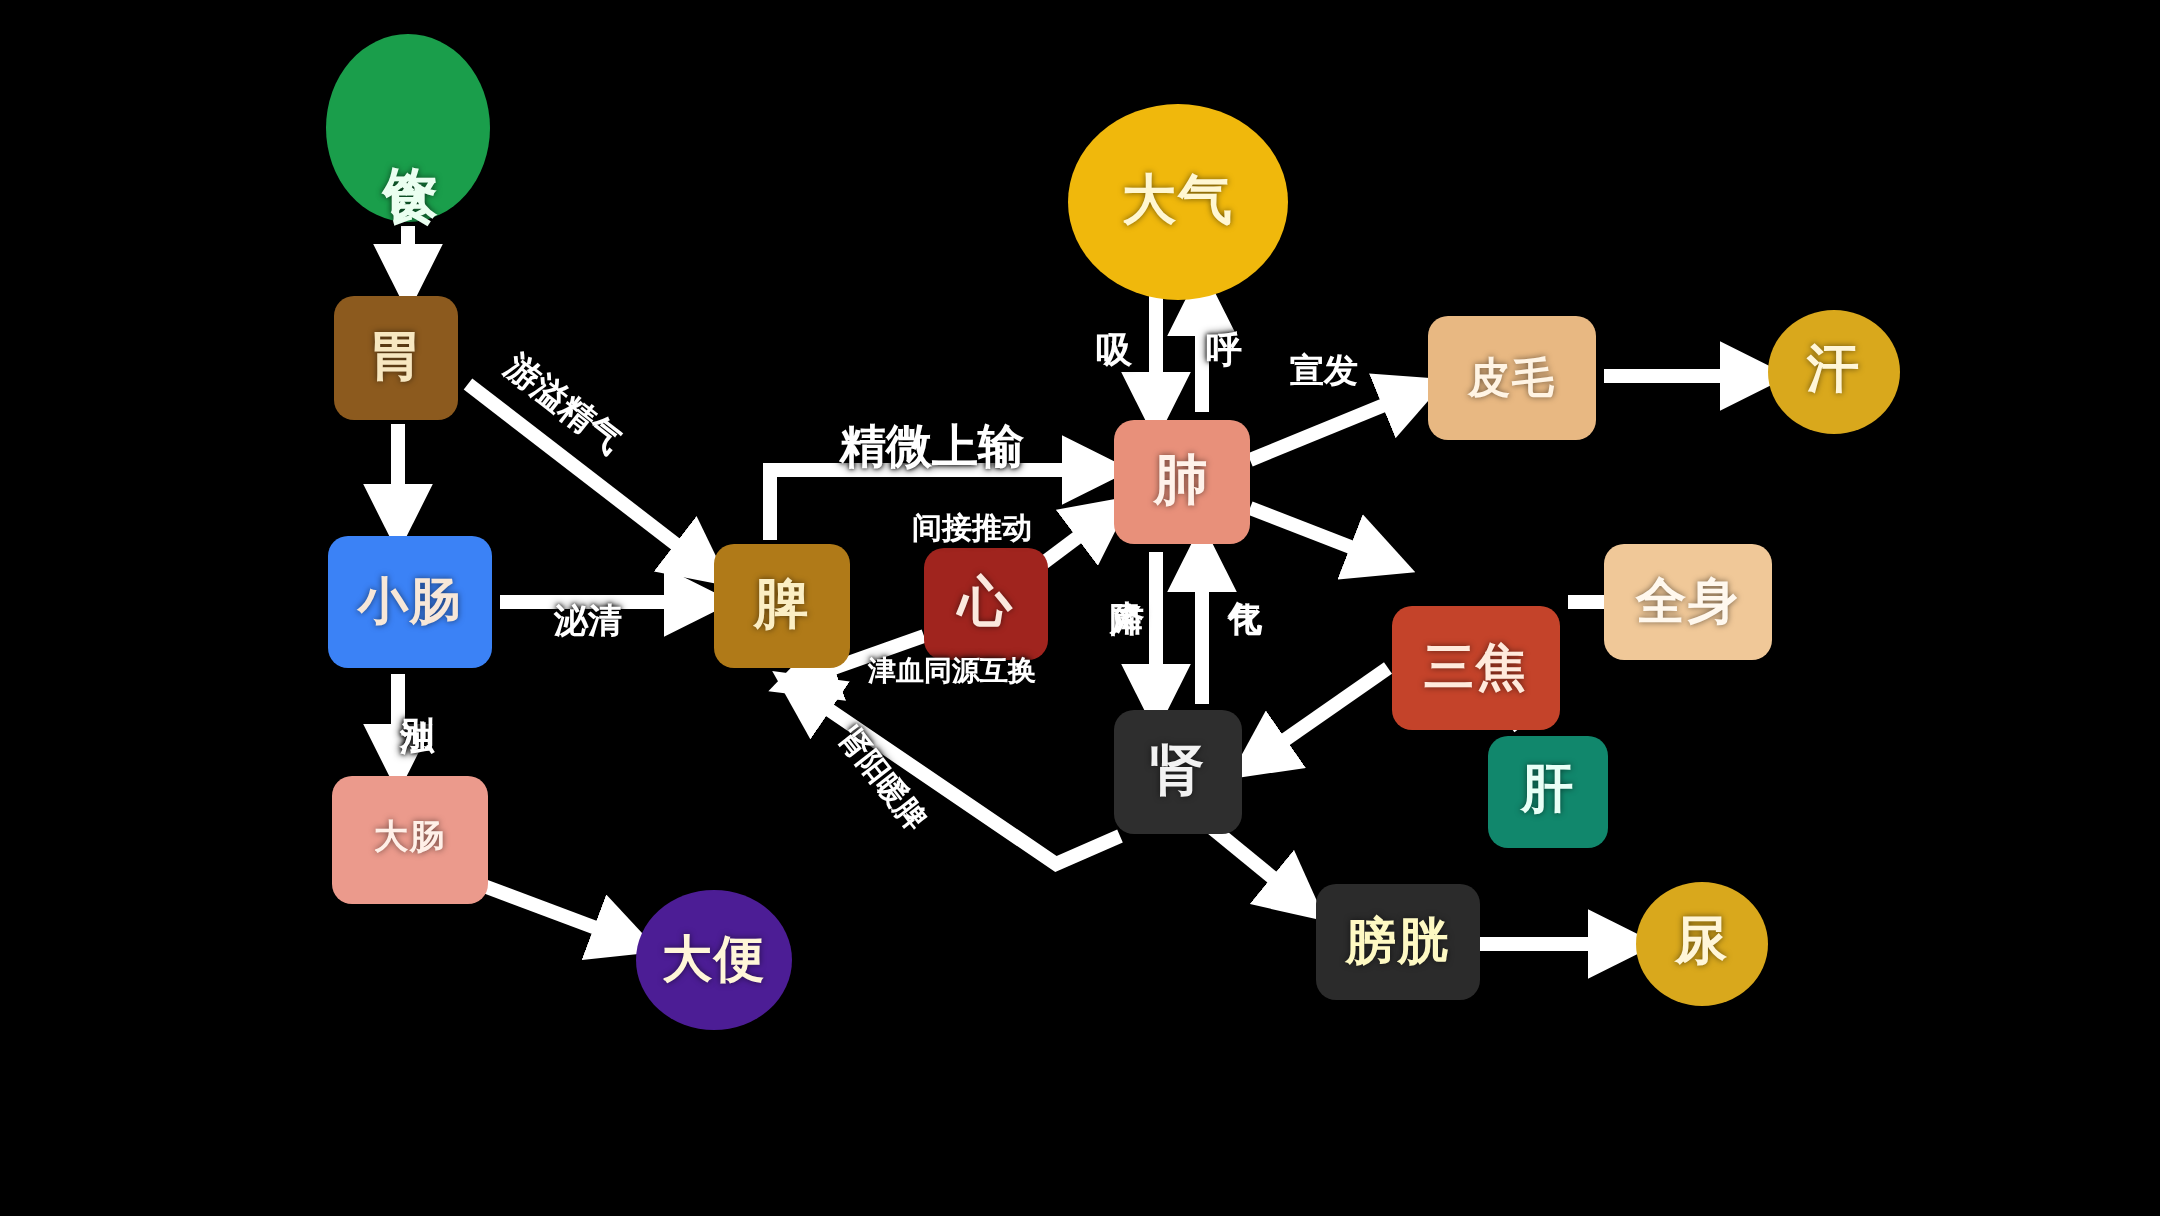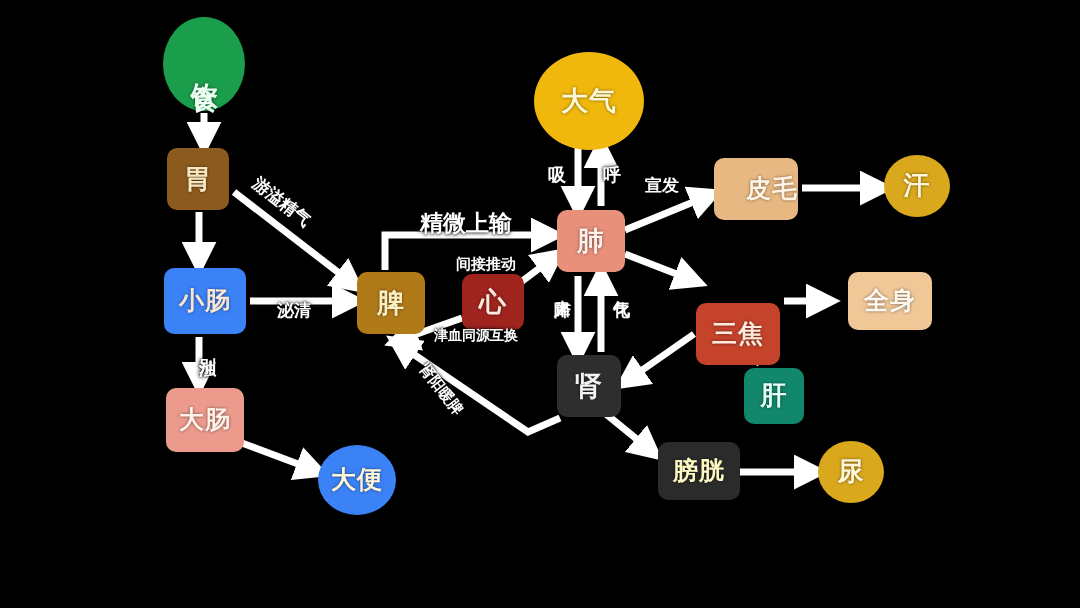--- a/index.html
+++ b/index.html
@@ -94,24 +94,24 @@
   <div id="nodes">
       <div class="node circle vert" style="left: 163px; top: 17px; width: 82px; height: 94px; background: rgb(26, 158, 75); color: rgb(234, 255, 240); font-size: 27px;">
         <span class="lbl">饮食</span>
       </div>
       <div class="node box" style="left: 167px; top: 148px; width: 62px; height: 62px; background: rgb(140, 90, 30); color: rgb(247, 231, 192); font-size: 27px;">
         <span class="lbl">胃</span>
       </div>
       <div class="node box" style="left: 164px; top: 268px; width: 82px; height: 66px; background: #3b82f6; color: rgb(247, 231, 216); font-size: 25px;">
         <span class="lbl">小肠</span>
       </div>
-      <div class="node box" style="left: 166px; top: 388px; width: 78px; height: 64px; background: rgb(235, 154, 140); color: rgb(255, 240, 232); font-size: 25px;">
+      <div class="node box" style="left: 166px; top: 388px; width: 78px; height: 64px; background: rgb(235, 154, 140); color: rgb(255, 240, 232); font-size: 17px;">
         <span class="lbl">大肠</span>
       </div>
-      <div class="node circle" style="left: 318px; top: 445px; width: 78px; height: 70px; background: #3b82f6; color: rgb(255, 246, 216); font-size: 25px;">
+      <div class="node circle" style="left: 318px; top: 445px; width: 78px; height: 70px; background: #4c1d95; color: rgb(255, 246, 216); font-size: 25px;">
         <span class="lbl">大便</span>
       </div>
       <div class="node box" style="left: 357px; top: 272px; width: 68px; height: 62px; background: rgb(176, 122, 24); color: rgb(251, 238, 196); font-size: 27px;">
         <span class="lbl">脾</span>
       </div>
       <div class="node box" style="left: 462px; top: 274px; width: 62px; height: 56px; background: rgb(160, 36, 30); color: rgb(251, 232, 222); font-size: 27px;">
         <span class="lbl">心</span>
       </div>
       <div class="node circle" style="left: 534px; top: 52px; width: 110px; height: 98px; background: rgb(240, 184, 12); color: rgb(255, 247, 210); font-size: 27px; text-align: right;">
         <span class="lbl">大气</span>
@@ -121,30 +121,30 @@
       </div>
       <div class="node box" style="left: 557px; top: 355px; width: 64px; height: 62px; background: rgb(46, 46, 46); color: rgb(242, 242, 242); font-size: 27px;">
         <span class="lbl">肾</span>
       </div>
       <div class="node box" style="left: 658px; top: 442px; width: 82px; height: 58px; background: rgb(43, 43, 43); color: #fef9c3; font-size: 25px;">
         <span class="lbl">膀胱</span>
       </div>
       <div class="node circle" style="left: 818px; top: 441px; width: 66px; height: 62px; background: rgb(217, 168, 28); color: rgb(255, 246, 216); font-size: 26px;">
         <span class="lbl">尿</span>
       </div>
-      <div class="node box" style="left: 714px; top: 158px; width: 84px; height: 62px; background: rgb(232, 184, 130); color: rgb(255, 244, 228); font-size: 25px; justify-content: flex-end;">
+      <div class="node box" style="left: 714px; top: 158px; width: 84px; height: 62px; background: rgb(232, 184, 130); color: rgb(255, 244, 228); font-size: 21px;">
         <span class="lbl">皮毛</span>
       </div>
       <div class="node circle" style="left: 884px; top: 155px; width: 66px; height: 62px; background: rgb(217, 168, 28); color: rgb(255, 246, 216); font-size: 26px;">
         <span class="lbl">汗</span>
       </div>
       <div class="node box" style="left: 696px; top: 270px; width: 84px; height: 62px; background: rgb(196, 67, 42); color: rgb(255, 234, 220); font-size: 25px; margin-top: 33px;">
         <span class="lbl">三焦</span>
       </div>
-      <div class="node box" style="left: 848px; top: 272px; width: 84px; height: 58px; background: rgb(240, 200, 152); color: rgb(255, 248, 238); font-size: 25px;">
+      <div class="node box" style="left: 802px; top: 272px; width: 84px; height: 58px; background: rgb(240, 200, 152); color: rgb(255, 248, 238); font-size: 25px;">
         <span class="lbl">全身</span>
       </div>
       <div class="node box" style="left: 744px; top: 368px; width: 60px; height: 56px; background: rgb(17, 135, 108); color: rgb(232, 255, 246); font-size: 26px;">
         <span class="lbl">肝</span>
       </div>
     </div>
   <div id="elabels">
       <div class="edgelabel" style="left: 262px; top: 172px; font-size: 17px; transform: rotate(38deg); transform-origin: left top;">游溢精气</div>
       <div class="edgelabel" style="left: 277px; top: 299px; font-size: 17px;">泌清</div>
       <div class="edgelabel vert" style="left: 197px; top: 345px; font-size: 17px;">别浊</div>

